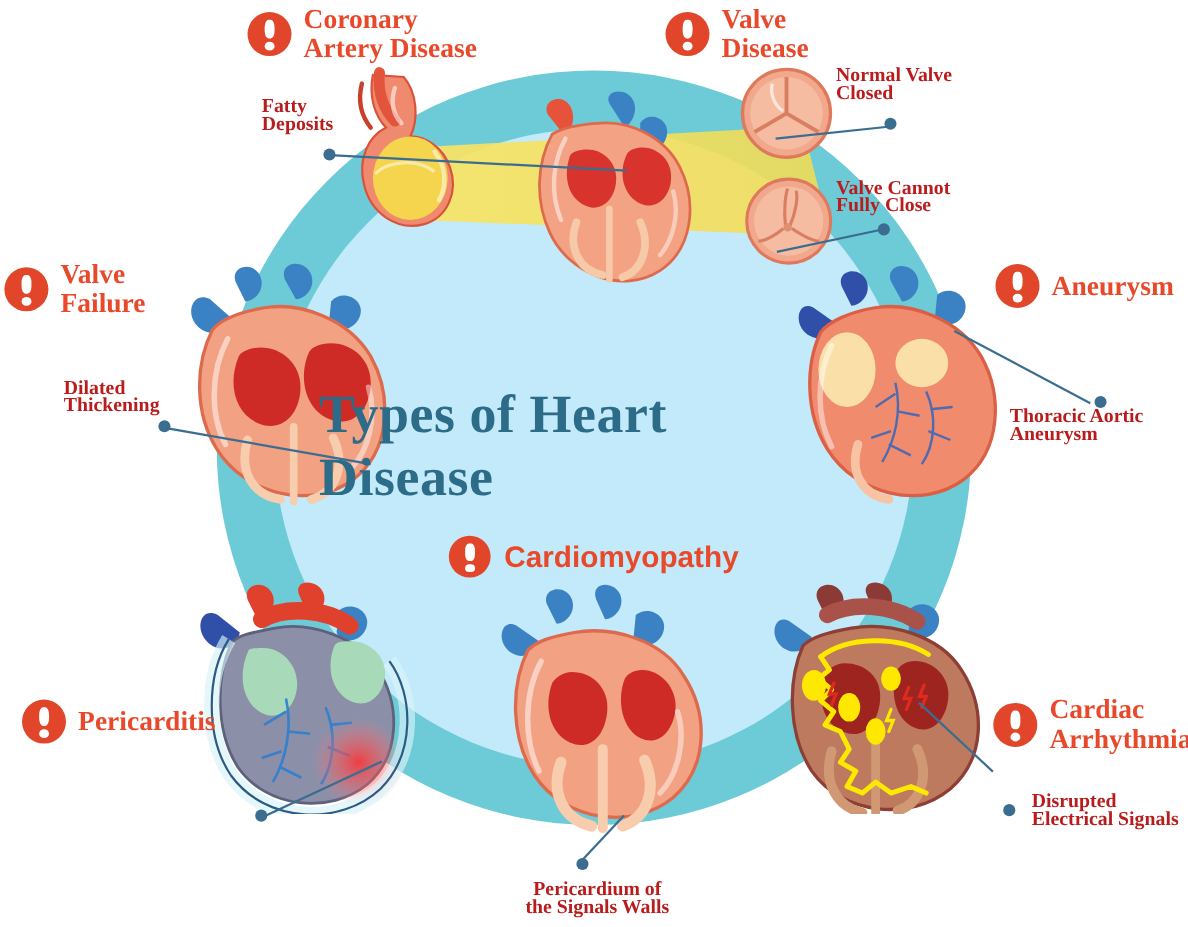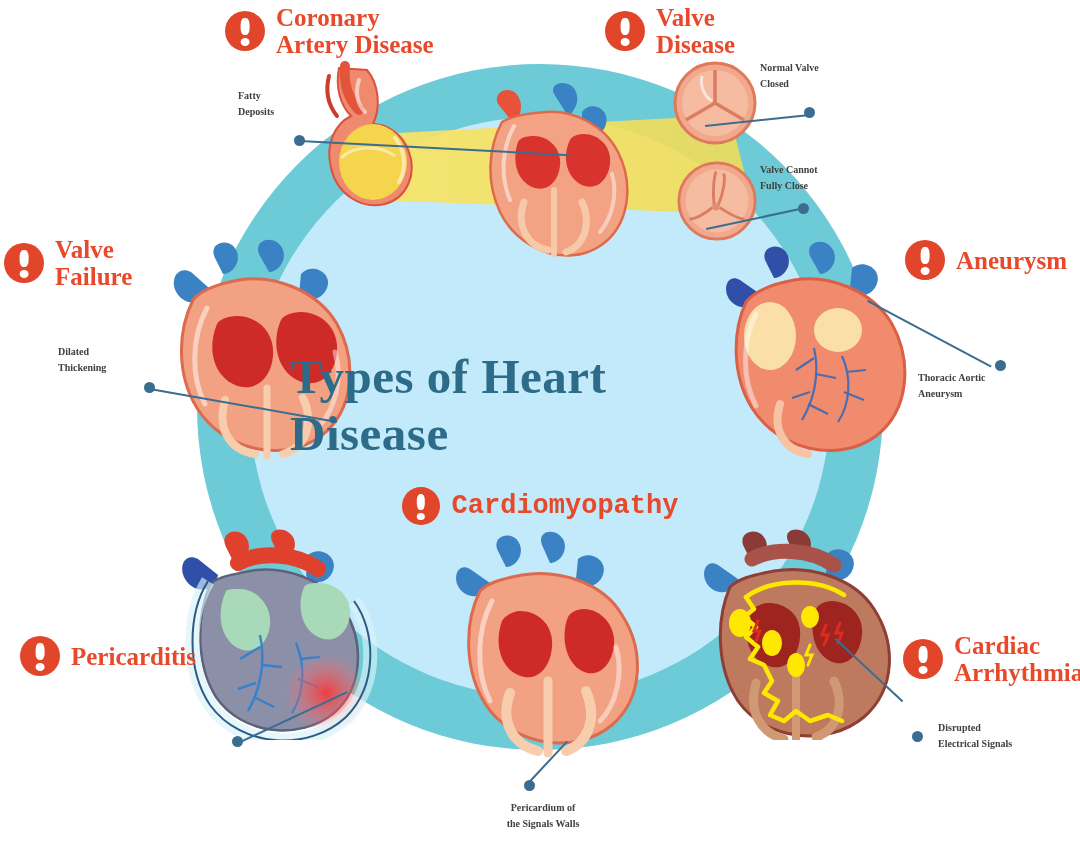--- a/index.html
+++ b/index.html
@@ -11,38 +11,38 @@
               background:#6CCBD6;}
   .ring-inner{position:absolute;left:250px;top:117px;width:580px;height:580px;border-radius:50%;
               background:#C2EAFA;}
 
   
   .center-title{position:absolute;left:290px;top:348px;width:500px;text-align:left;
                 font-family:"Liberation Serif",serif;font-weight:bold;font-size:49px;
                 line-height:57px;color:#2C6C88;letter-spacing:.5px;}
   .center-cardio{position:absolute;left:300px;top:487px;width:480px;display:flex;
                  align-items:center;justify-content:center;gap:12px;}
-  .center-cardio .clabel{font-family:Liberation Mono, monospace;font-weight:bold;font-size:27px;
+  .center-cardio .clabel{font-family:Liberation Sans, sans-serif;font-weight:bold;font-size:27px;
                          color:#E8492B;}
 
   
   .alert{position:relative;display:inline-block;border-radius:50%;background:#E1452A;flex:none;}
   .alert i{position:absolute;left:50%;top:18%;transform:translateX(-50%);
            width:22%;height:42%;background:#fff;border-radius:40%;}
   .alert b{position:absolute;left:50%;top:68%;transform:translateX(-50%);
            width:22%;height:20%;background:#fff;border-radius:50%;}
 
   
   .dz{position:absolute;display:flex;align-items:center;gap:11px;}
   .dz .txt{font-family:"Liberation Serif",serif;font-weight:bold;color:#E8492B;
            font-size:25px;line-height:27px;}
 
   
   .sub{position:absolute;font-family:"Liberation Serif",serif;font-weight:bold;
-       color:#404040;font-size:10px;line-height:16px;}
+       color:#b91c1c;font-size:18px;line-height:16px;}
   .sub.c{text-align:center;}
 
   
   .lead{position:absolute;height:0;border-top:2.5px solid #3A6D90;transform-origin:0 0;}
   .dot{position:absolute;width:11px;height:11px;border-radius:50%;background:#3A6D90;}
 
   
   .art{position:absolute;}
 </style>
 </head>

